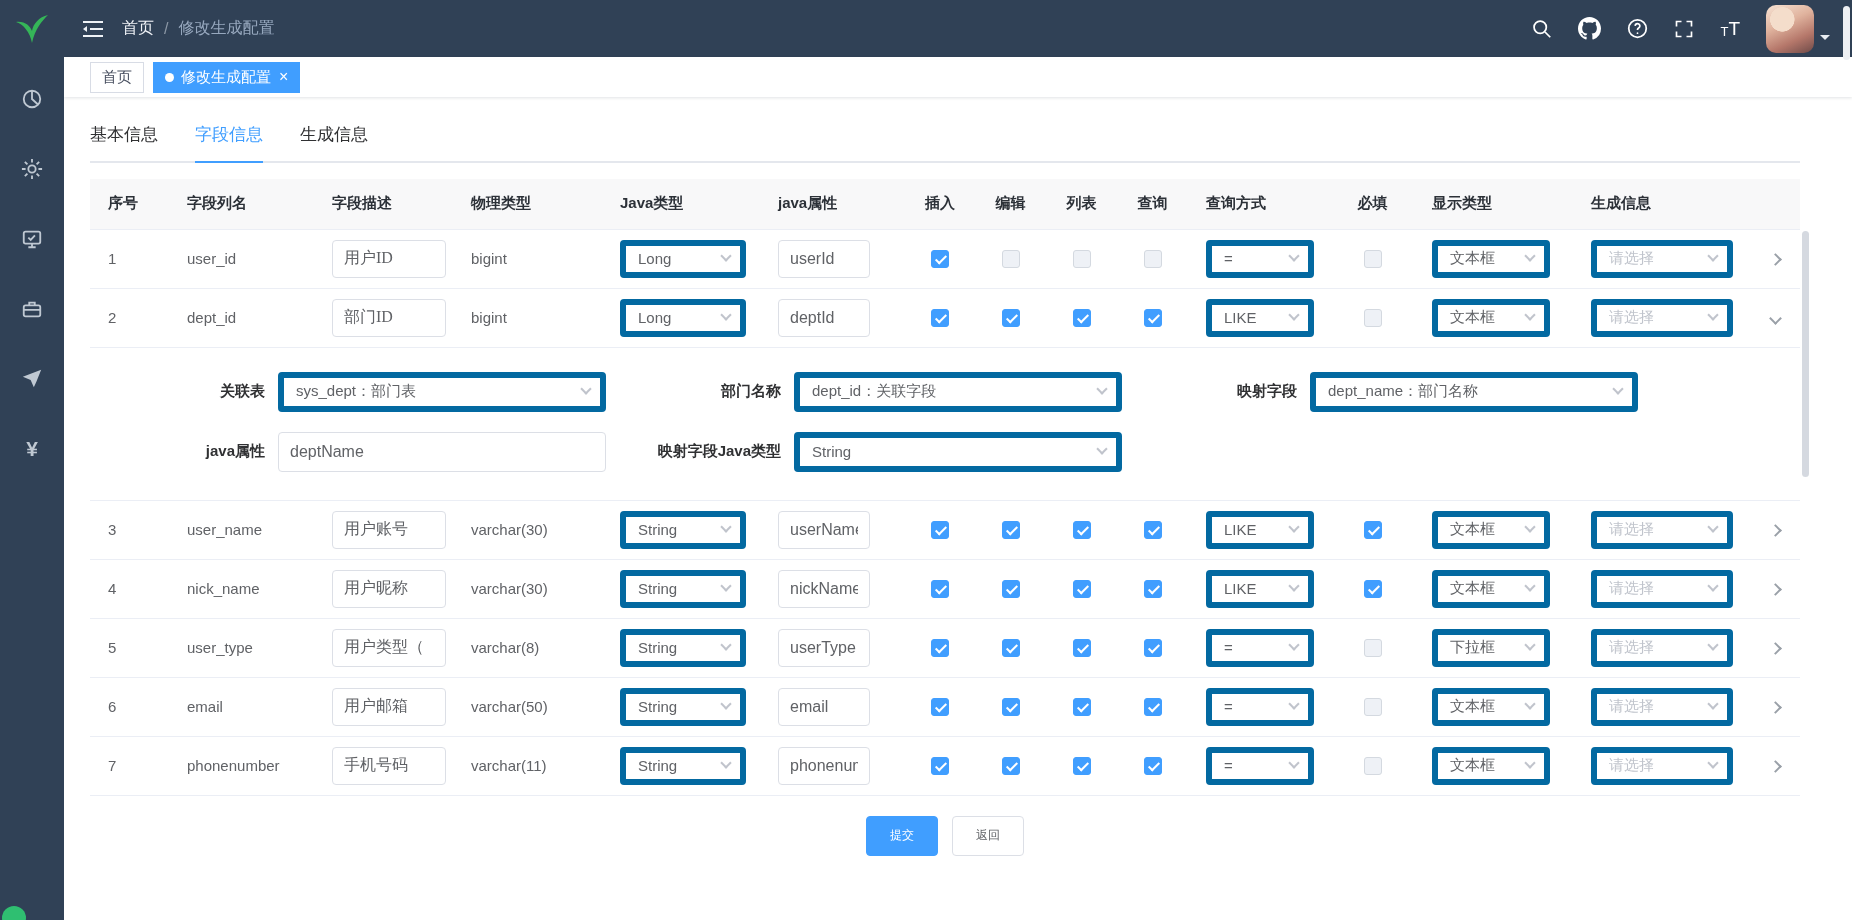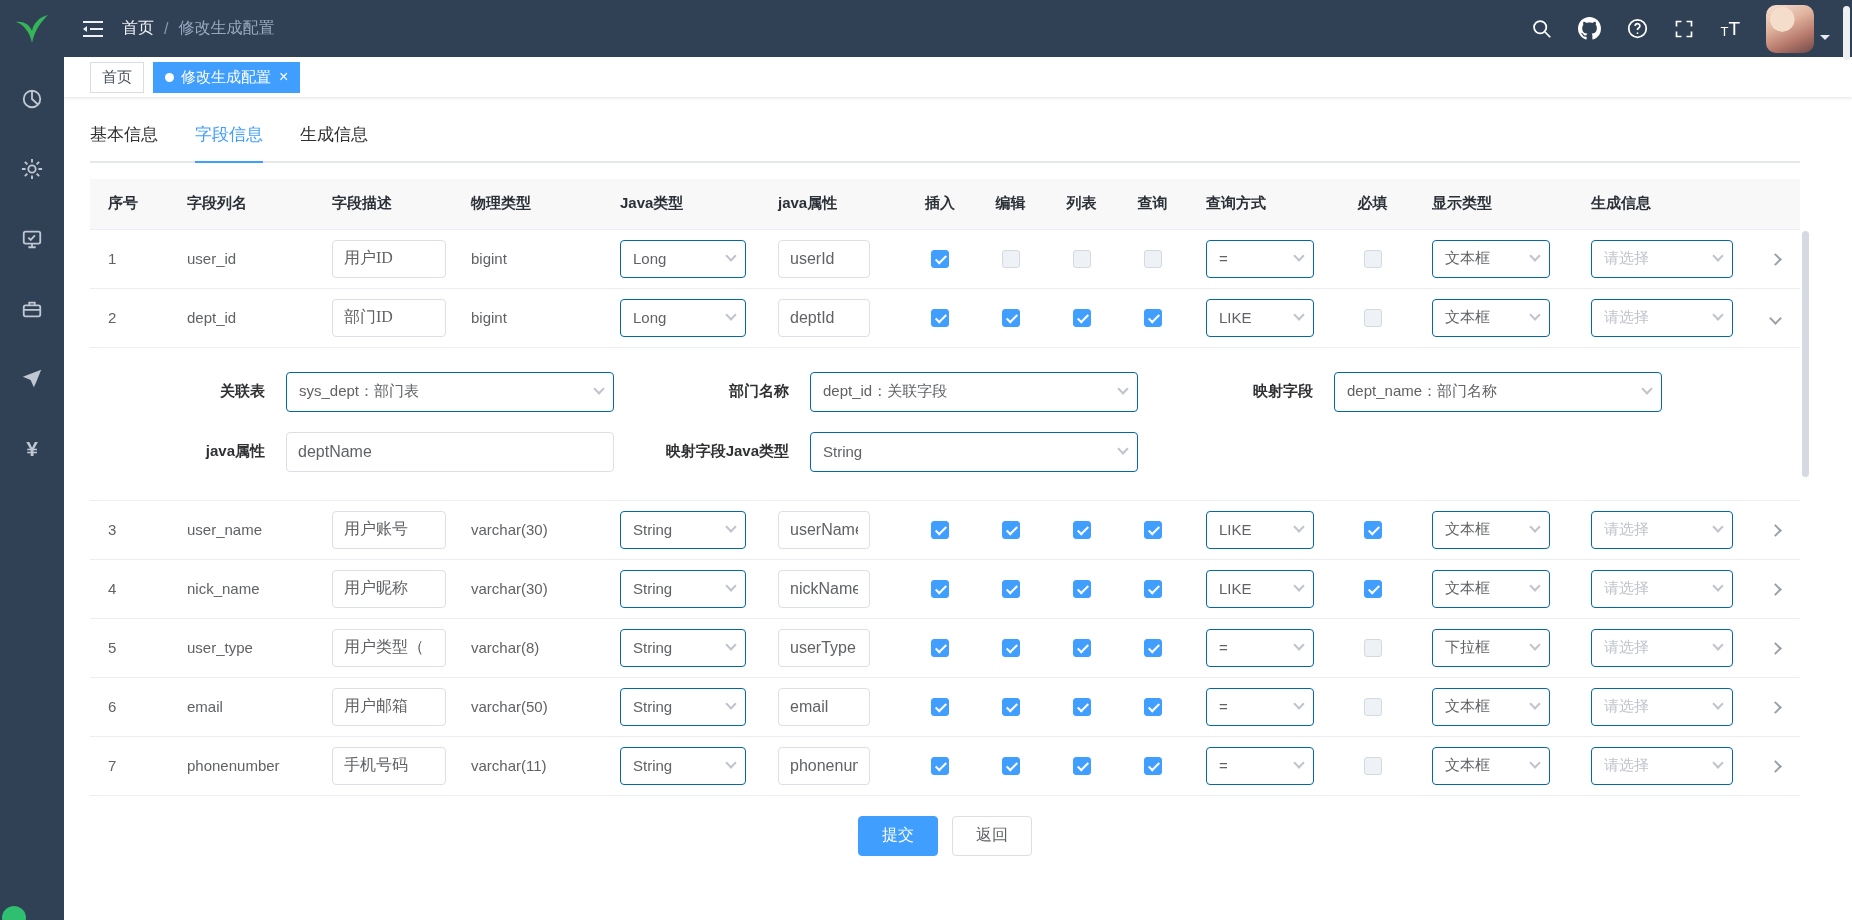--- a/index.html
+++ b/index.html
@@ -71,48 +71,48 @@
   .h-jprop,.c-jprop { padding-left:18px; }
   .h-qtype,.c-qtype { padding-left:18px; }
   .h-display,.c-display { padding-left:17px; }
   .h-dict,.c-dict { padding-left:26px; }
   .h-cb,.c-cb,.h-exp,.c-exp { text-align:center; padding:0; }
 
   .inp { height:38px; border:1px solid #dcdfe6; border-radius:4px; padding:0 11px; font-size:16px; color:#606266; background:#fff; font-family:inherit; }
   .inp.w-desc { width:114px; }
   .inp.w-prop { width:92px; }
 
-  .sel { position:relative; height:38px; border:1px solid #0369a1; border-radius:4px; background:#fff; display:inline-flex; align-items:center; padding:0 26px 0 12px; cursor:pointer; vertical-align:middle; }
+  .sel { position:relative; height:38px; border:6px solid #0369a1; border-radius:4px; background:#fff; display:inline-flex; align-items:center; padding:0 26px 0 12px; cursor:pointer; vertical-align:middle; }
   .sel .sel-val { white-space:nowrap; overflow:hidden; font-size:15px; color:#606266; }
   .sel .sel-val.ph { color:#c0c4cc; }
   .sel .chev { position:absolute; right:10px; top:50%; width:8px; height:8px; margin-top:-7px; border-right:2px solid #c0c4cc; border-bottom:2px solid #c0c4cc; transform:rotate(45deg); }
   .w-java { width:126px; }
   .w-query { width:108px; }
   .w-display { width:118px; }
   .w-dict { width:142px; }
 
   .cb { display:inline-block; width:18px; height:18px; border:1px solid #d4d9e0; background:#eef1f6; border-radius:3px; position:relative; cursor:pointer; vertical-align:middle; }
   .cb.checked { background:#409eff; border-color:#409eff; }
   .cb.checked::after { content:""; position:absolute; left:6px; top:2px; width:4px; height:9px; border:solid #fff; border-width:0 2px 2px 0; transform:rotate(45deg); }
 
   .arrow { display:inline-block; width:9px; height:9px; border-right:2px solid #9aa0a8; border-bottom:2px solid #9aa0a8; transform:rotate(-45deg); cursor:pointer; }
   .arrow.down { transform:rotate(45deg); }
 
   
   .subform { padding:24px 0 28px; }
   .sf-row { display:flex; margin-bottom:20px; }
   .sf-row:last-child { margin-bottom:0; }
-  .sf-field { display:flex; align-items:center;gap:8px; }
+  .sf-field { display:flex; align-items:center; }
   .sf-field label { width:188px; text-align:right; padding-right:13px; font-weight:bold; color:#303133; font-size:15px; }
   .sel.wide { width:328px; height:40px; }
   .inp.wide { width:328px; height:40px; }
 
   
   .footer-actions { width:1710px; display:flex; justify-content:center; gap:14px; padding:20px 0 18px; }
-  .btn { height:40px; padding:0 23px; border-radius:4px; font-size:16px; cursor:pointer; font-family:inherit; }
+  .btn { height:40px; padding:0 23px; border-radius:4px; font-size:12px; cursor:pointer; font-family:inherit; }
   .btn.primary { background:#409eff; border:1px solid #409eff; color:#fff; }
   .btn.plain { background:#fff; border:1px solid #dcdfe6; color:#606266; }
 
   
   .tbl-scroll-thumb { position:absolute; right:-1px; top:52px; width:7px; height:246px; background:#d5d9e0; border-radius:4px; }
   .page-scroll-thumb { position:absolute; right:2px; top:6px; width:7px; height:54px; background:#eef0f3; border-radius:4px; z-index:50; }
   .float-ball { position:absolute; left:2px; bottom:-10px; width:24px; height:24px; border-radius:50%; background:#2fbf71; z-index:40; }
 </style>
 </head>
 <body>

